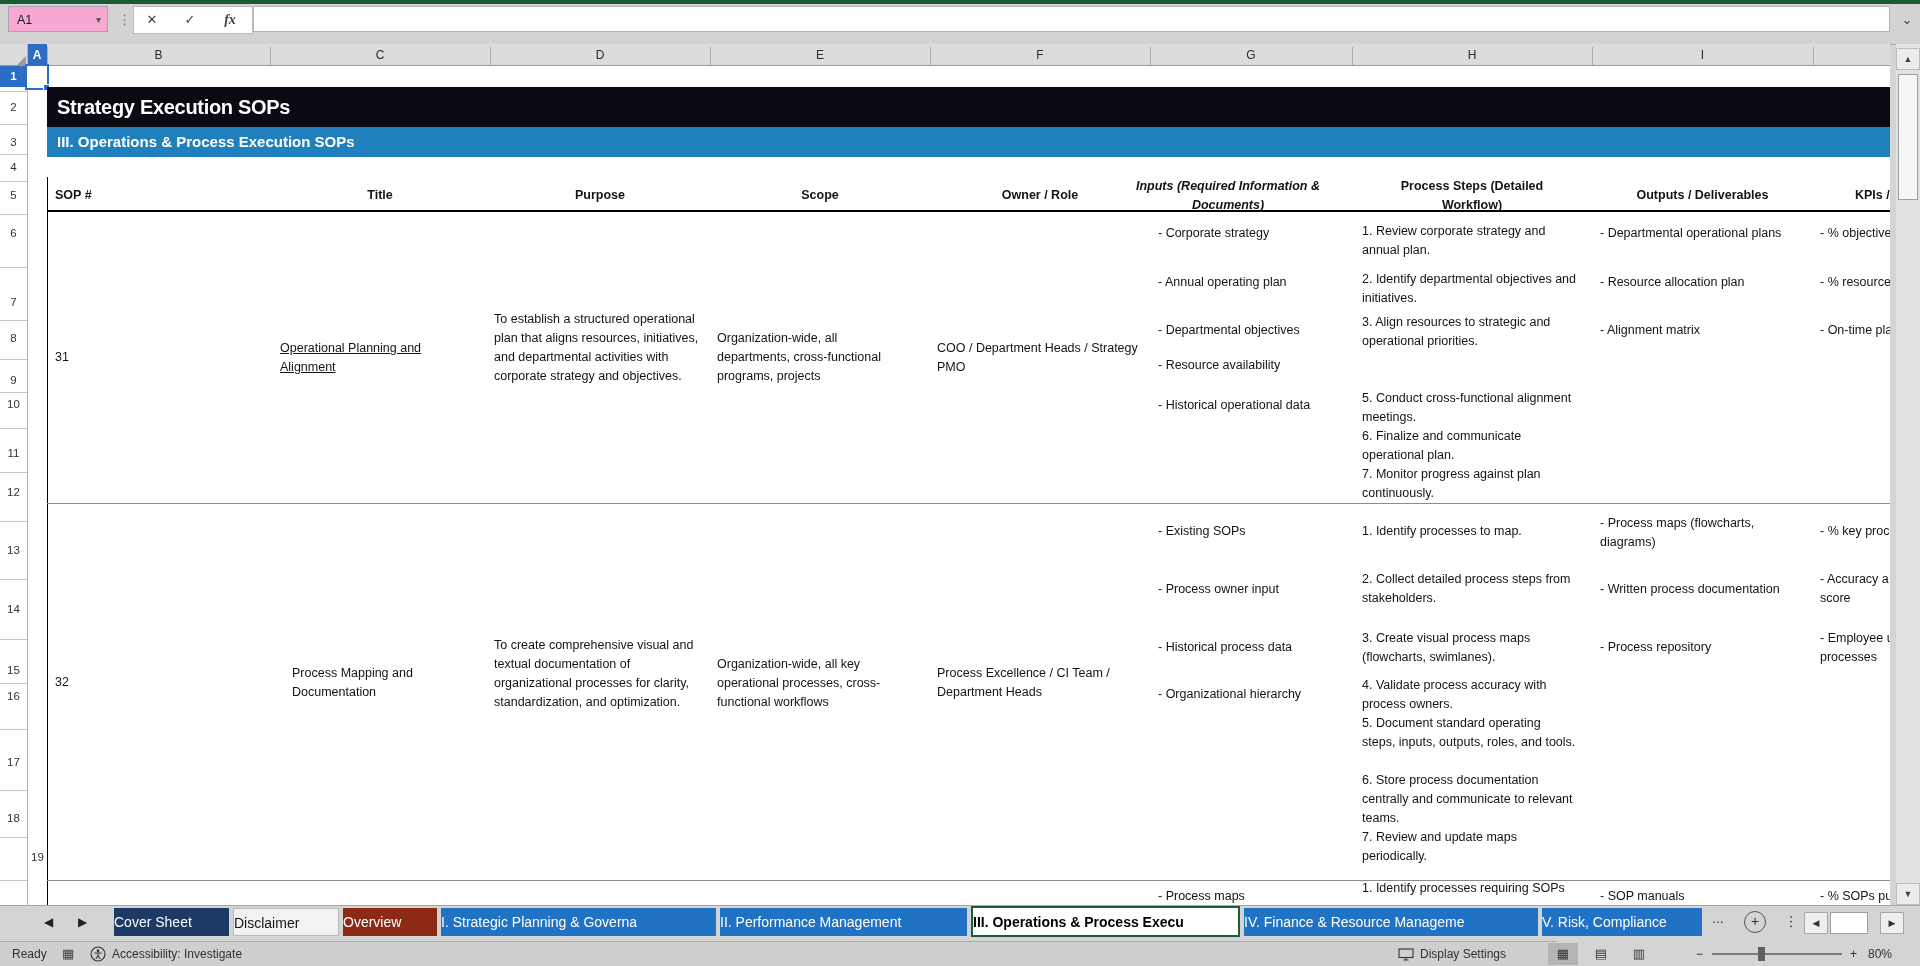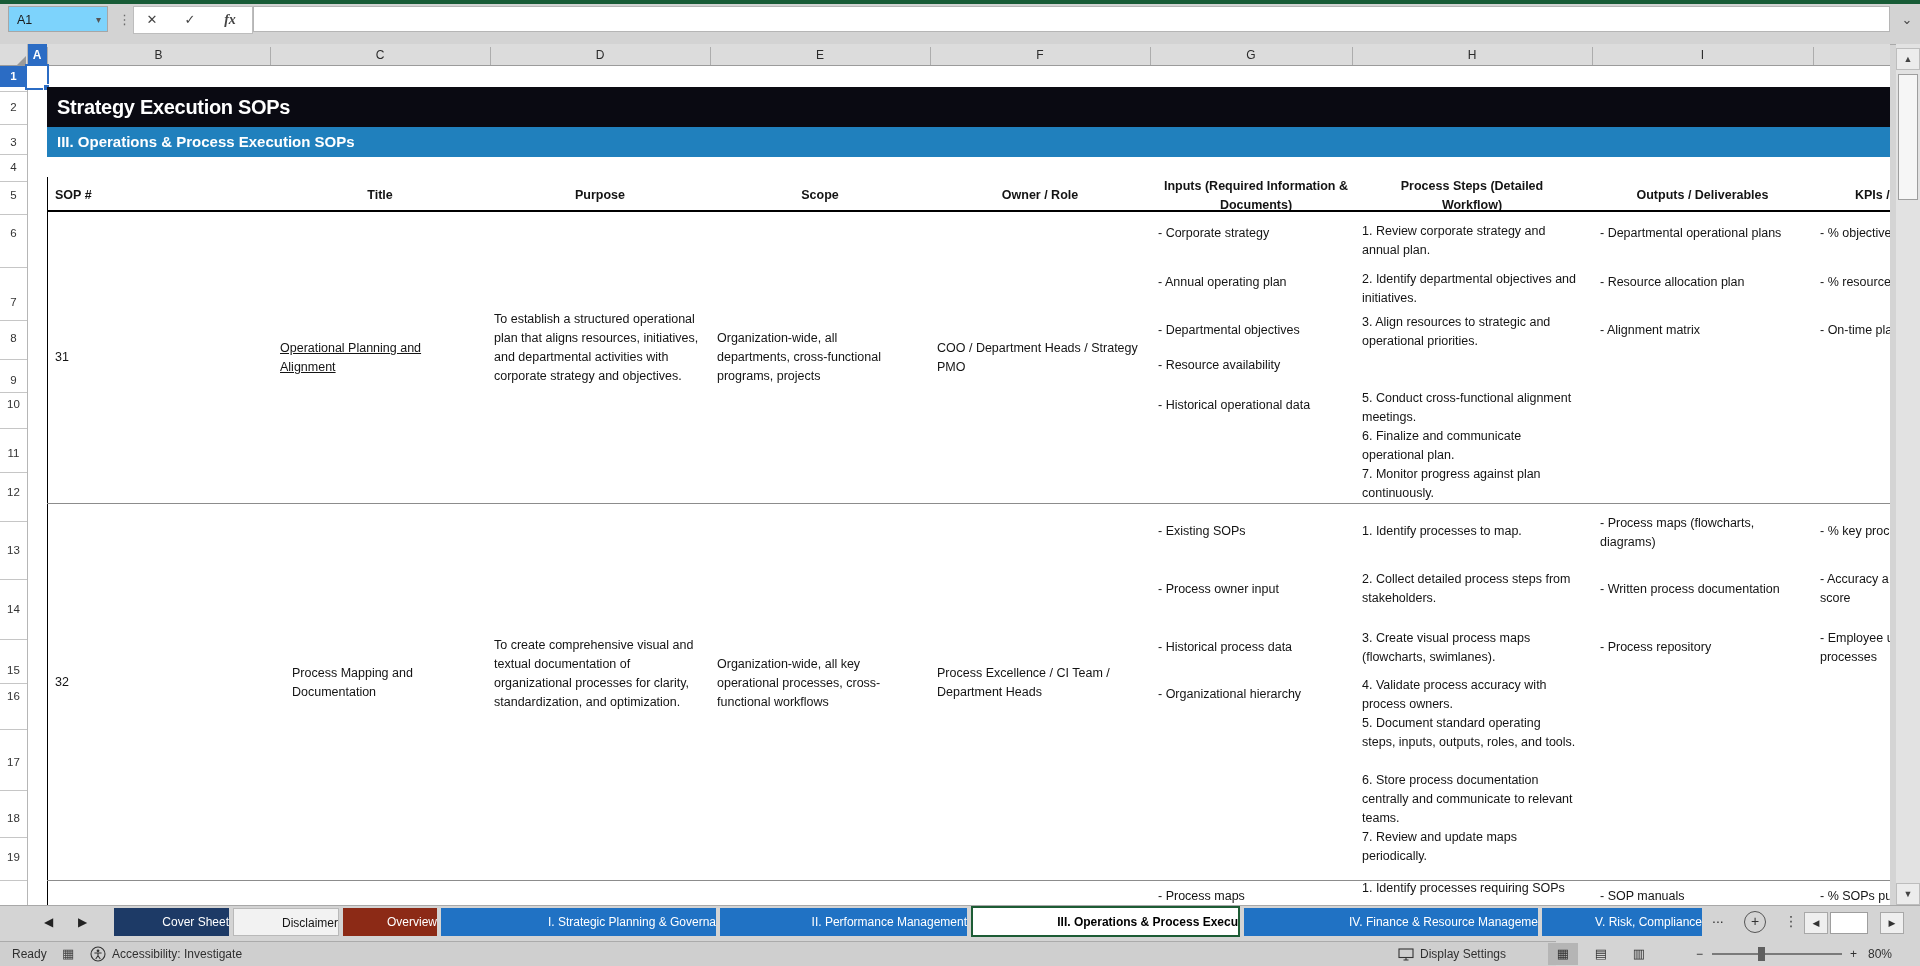--- a/index.html
+++ b/index.html
@@ -1,20 +1,20 @@
 <!DOCTYPE html>
 <html><head>
 <meta charset="utf-8">
 <style>
 html,body{margin:0;padding:0;}
 .page{position:relative;width:1920px;height:966px;background:#d4d4d4;font-family:"Liberation Sans",sans-serif;overflow:hidden;}
 .abs{position:absolute;}
 .greenstrip{left:0;top:0;width:1920px;height:4px;background:#185c37;}
 .fbar{left:0;top:4px;width:1920px;height:40px;background:#d3d3d3;border-bottom:1px solid #a9a9a9;}
-.namebox{left:8px;top:6px;width:100px;height:26px;background:#7dd3fc;border:1px solid #a6a6a6;font-size:12.5px;color:#1a1a1a;line-height:26px;padding-left:8px;box-sizing:border-box;}
+.namebox{left:8px;top:6px;width:100px;height:26px;background:#f9a8d4;border:1px solid #a6a6a6;font-size:12.5px;color:#1a1a1a;line-height:26px;padding-left:8px;box-sizing:border-box;}
 .nbdd{position:absolute;right:6px;top:0;color:#555;font-size:10px;}
 .fdots{left:118px;top:12px;color:#6a6a6a;font-size:13px;letter-spacing:-1px;}
 .fbtns{left:133px;top:6px;width:118px;height:26px;background:#fff;border:1px solid #bdbdbd;}
 .fbtn{position:absolute;top:0;height:26px;line-height:26px;width:36px;text-align:center;color:#444;font-size:13px;}
 .fx{font-family:"Liberation Serif",serif;font-style:italic;font-weight:bold;font-size:14px;}
 .finput{left:253px;top:6px;width:1637px;height:26px;background:#fff;border:1px solid #b5b5b5;box-sizing:border-box;font-size:12.5px;line-height:24px;padding-left:6px;color:#111;}
 .fexpand{left:1897px;top:12px;width:20px;height:20px;color:#444;font-size:13px;text-align:center;}
 .sheet{left:0;top:44px;width:1890px;height:861px;overflow:hidden;background:#fff;}
 .colstrip{left:0;top:0;width:1890px;height:22px;background:#dcdcdc;border-bottom:1px solid #9b9b9b;box-sizing:border-box;}
 .collab{top:0;height:22px;line-height:22px;text-align:center;font-size:12px;color:#2b2b2b;}
@@ -33,21 +33,21 @@
 .hd{font-weight:bold;}
 .ctr{text-align:center;}
 .hdr-underline{left:47px;top:166px;width:1843px;height:2px;background:#000;}
 .tbl-left{left:47px;top:133px;width:1px;height:728px;background:#000;}
 .blocksep{left:47px;height:1px;background:#8c8c8c;width:1843px;}
 .vscroll{left:1896px;top:44px;width:24px;height:861px;background:#e2e2e2;}
 .vbtn{left:1896px;width:24px;height:22px;background:#ececec;border:1px solid #bdbdbd;box-sizing:border-box;text-align:center;line-height:20px;font-size:9px;color:#444;}
 .vthumb{left:1898px;top:74px;width:20px;height:126px;background:#f6f6f6;border:1px solid #9e9e9e;box-sizing:border-box;}
 .tabbar{left:0;top:905px;width:1920px;height:36px;background:#d4d4d4;border-top:1px solid #a8a8a8;box-sizing:border-box;}
 .tnav{top:915px;font-size:12px;color:#222;}
-.stab{top:908px;height:28px;line-height:28px;text-align:right;font-size:12px;white-space:nowrap;overflow:hidden;box-sizing:border-box;}
+.stab{top:908px;height:28px;line-height:28px;text-align:left;font-size:14px;white-space:nowrap;overflow:hidden;box-sizing:border-box;}
 .tnavy{background:#1d3a66;color:#fff;}
 .tlight{background:#f2f2f2;color:#141414;border:1px solid #b9b9b9;}
 .tred{background:#8c2a16;color:#fff;}
 .tblue{background:#2072c4;color:#fff;}
 .tactive{top:906px;height:31px;line-height:29px;background:#fff;color:#000;font-weight:bold;border:2px solid #1d5c35;}
 .addcirc{top:911px;width:22px;height:22px;border:1.5px solid #555;border-radius:50%;box-sizing:border-box;text-align:center;line-height:18px;font-size:14px;color:#333;background:transparent;}
 .hsbox{top:912px;width:24px;height:22px;background:#efefef;border:1px solid #a8a8a8;box-sizing:border-box;text-align:center;line-height:20px;font-size:9px;color:#333;}
 .hsthumb{top:912px;width:38px;height:22px;background:#fff;border:1px solid #9e9e9e;box-sizing:border-box;}
 .statusbar{left:0;top:941px;width:1556px;height:25px;background:#cfcfcf;border-top:1px solid #ababab;box-sizing:border-box;font-size:12px;color:#303030;}
 .sitem{top:0;height:24px;line-height:24px;}
@@ -112,21 +112,21 @@
     <div class="abs rownum" style="top:327px;">9</div>
     <div class="abs rownum" style="top:351px;">10</div>
     <div class="abs rownum" style="top:400px;">11</div>
     <div class="abs rownum" style="top:439px;">12</div>
     <div class="abs rownum" style="top:497px;">13</div>
     <div class="abs rownum" style="top:556px;">14</div>
     <div class="abs rownum" style="top:617px;">15</div>
     <div class="abs rownum" style="top:643px;">16</div>
     <div class="abs rownum" style="top:709px;">17</div>
     <div class="abs rownum" style="top:765px;">18</div>
-    <div class="abs rownum" style="top:804px;">19</div>
+    <div class="abs rownum" style="top:804px;padding-left:24px;">19</div>
     <div class="abs rtick" style="top:47px;"></div>
     <div class="abs rtick" style="top:80px;"></div>
     <div class="abs rtick" style="top:110px;"></div>
     <div class="abs rtick" style="top:137px;"></div>
     <div class="abs rtick" style="top:170px;"></div>
     <div class="abs rtick" style="top:223px;"></div>
     <div class="abs rtick" style="top:276px;"></div>
     <div class="abs rtick" style="top:315px;"></div>
     <div class="abs rtick" style="top:348px;"></div>
     <div class="abs rtick" style="top:384px;"></div>
@@ -145,21 +145,21 @@
     </div>
 
     <div class="abs banner1">Strategy Execution SOPs</div>
     <div class="abs banner2">III. Operations &amp; Process Execution SOPs</div>
 
     <div class="cell hd" style="left:55px;top:142px;">SOP #</div>
     <div class="cell hd ctr" style="left:270px;top:142px;width:220px;">Title</div>
     <div class="cell hd ctr" style="left:490px;top:142px;width:220px;">Purpose</div>
     <div class="cell hd ctr" style="left:710px;top:142px;width:220px;">Scope</div>
     <div class="cell hd ctr" style="left:930px;top:142px;width:220px;">Owner / Role</div>
-    <div class="cell hd ctr" style="left:1156px;top:133px;width:200px;">Inputs (Required Information &amp; Documents)</div>
+    <div class="cell hd ctr" style="left:1128px;top:133px;width:200px;font-style:italic;">Inputs (Required Information &amp; Documents)</div>
     <div class="cell hd ctr" style="left:1387px;top:133px;width:170px;">Process Steps (Detailed Workflow)</div>
     <div class="cell hd ctr" style="left:1592px;top:142px;width:221px;">Outputs / Deliverables</div>
     <div class="cell hd" style="left:1855px;top:142px;white-space:nowrap;">KPIs / S</div>
     <div class="abs hdr-underline"></div>
     <div class="abs tbl-left"></div>
 
     <div class="cell" style="left:55px;top:304px;width:60px;">31</div>
     <div class="cell" style="left:280px;top:295px;width:175px;text-decoration:underline;">Operational Planning and Alignment</div>
     <div class="cell" style="left:494px;top:266px;width:216px;">To establish a structured operational plan that aligns resources, initiatives, and departmental activities with corporate strategy and objectives.</div>
     <div class="cell" style="left:717px;top:285px;width:192px;">Organization-wide, all departments, cross-functional programs, projects</div>

